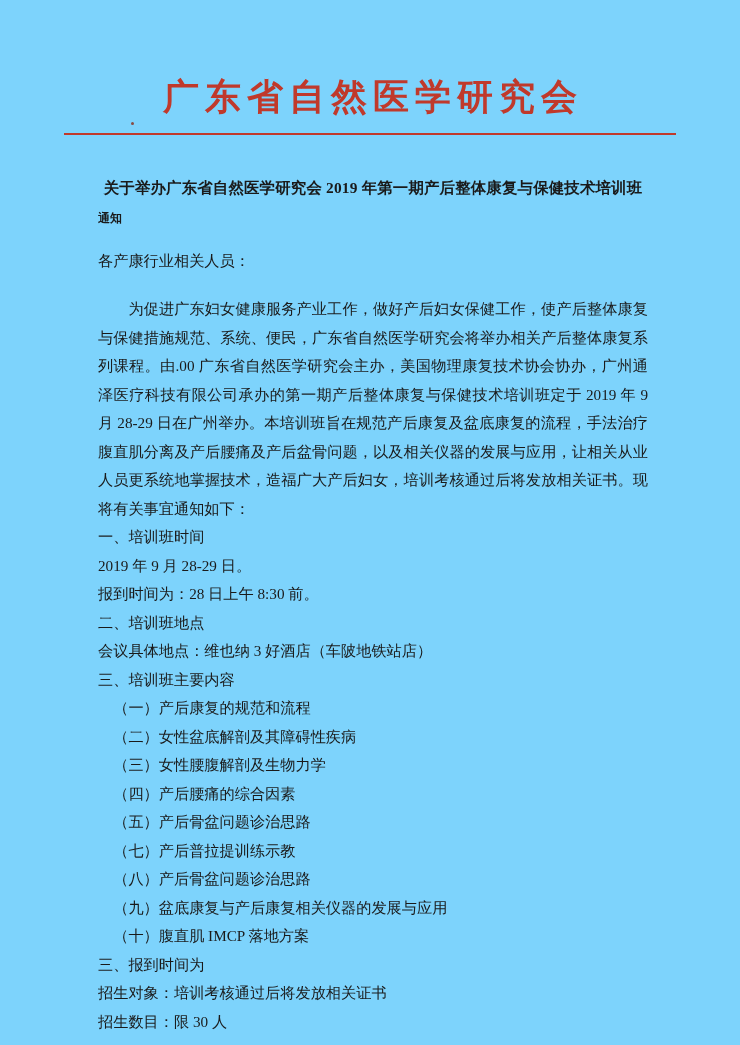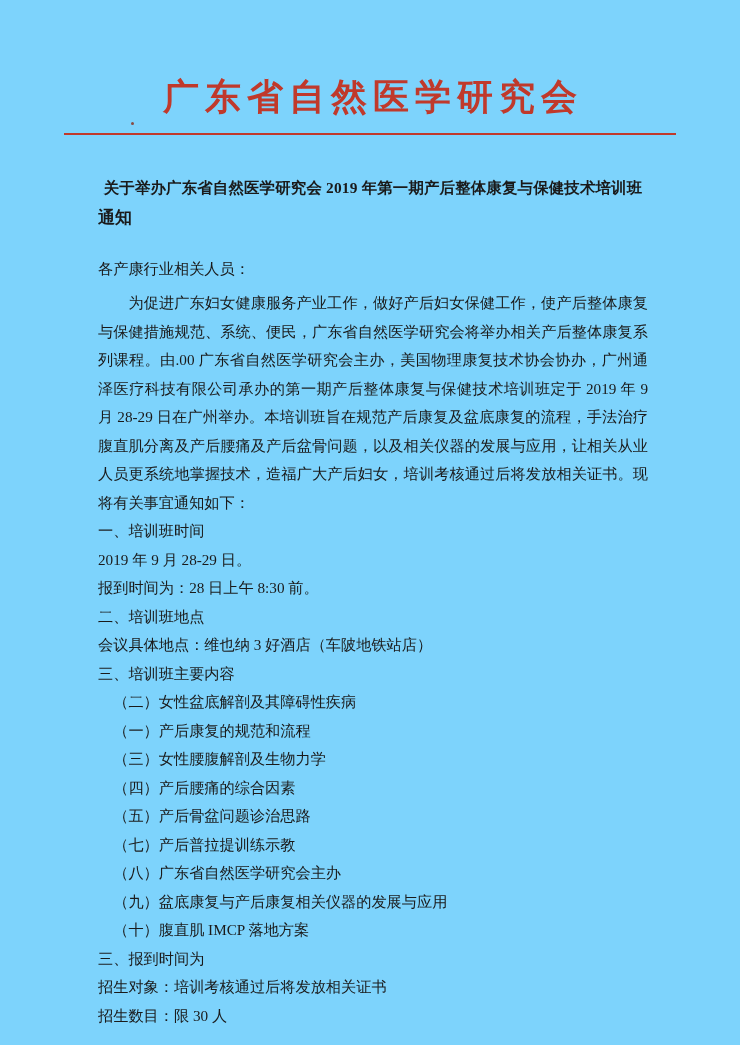--- a/index.html
+++ b/index.html
@@ -61,26 +61,26 @@
   .doc-title {
     font-weight: bold;
     font-size: 15.4px;
     line-height: 30px;
     margin: 0 0 0 0;
     letter-spacing: 0.2px;
     text-align: center;
   }
   .doc-title-line2 {
     font-weight: bold;
-    font-size: 17px;
+    font-size: 12px;
     line-height: 30px;
-    margin-bottom: 22px;
+    margin-bottom: 14px;
   }
   .salutation {
-    margin-bottom: 6px;
+    margin-bottom: 20px;
   }
   .para {
     text-align: justify;
     text-justify: inter-ideograph;
     margin: 0;
     line-height: 28.5px;
   }
   .para.indent {
     text-indent: 2em;
   }
@@ -118,27 +118,27 @@
     <p class="para indent">为促进广东妇女健康服务产业工作，做好产后妇女保健工作，使产后整体康复与保健措施规范、系统、便民，广东省自然医学研究会将举办相关产后整体康复系列课程。由.00 广东省自然医学研究会主办，美国物理康复技术协会协办，广州通泽医疗科技有限公司承办的第一期产后整体康复与保健技术培训班定于 2019 年 9 月 28-29 日在广州举办。本培训班旨在规范产后康复及盆底康复的流程，手法治疗腹直肌分离及产后腰痛及产后盆骨问题，以及相关仪器的发展与应用，让相关从业人员更系统地掌握技术，造福广大产后妇女，培训考核通过后将发放相关证书。现将有关事宜通知如下：</p>
 
     <div class="sect">一、培训班时间</div>
     <div class="line">2019 年 9 月 28-29 日。</div>
     <div class="line">报到时间为：28 日上午 8:30 前。</div>
 
     <div class="sect">二、培训班地点</div>
     <div class="line">会议具体地点：维也纳 3 好酒店（车陂地铁站店）</div>
 
     <div class="sect">三、培训班主要内容</div>
+    <div class="line ind2">（一）产后康复的规范和流程</div>
     <div class="line ind2">（二）女性盆底解剖及其障碍性疾病</div>
-    <div class="line ind2">（一）产后康复的规范和流程</div>
     <div class="line ind2">（三）女性腰腹解剖及生物力学</div>
     <div class="line ind2">（四）产后腰痛的综合因素</div>
     <div class="line ind2">（五）产后骨盆问题诊治思路</div>
     <div class="line ind2">（七）产后普拉提训练示教</div>
-    <div class="line ind2">（八）广东省自然医学研究会主办</div>
+    <div class="line ind2">（八）产后骨盆问题诊治思路</div>
     <div class="line ind2">（九）盆底康复与产后康复相关仪器的发展与应用</div>
     <div class="line ind2">（十）腹直肌 IMCP 落地方案</div>
 
     <div class="sect">三、报到时间为</div>
     <div class="line">招生对象：培训考核通过后将发放相关证书</div>
     <div class="line">招生数目：限 30 人</div>
 
   </div>
 </div>
 

